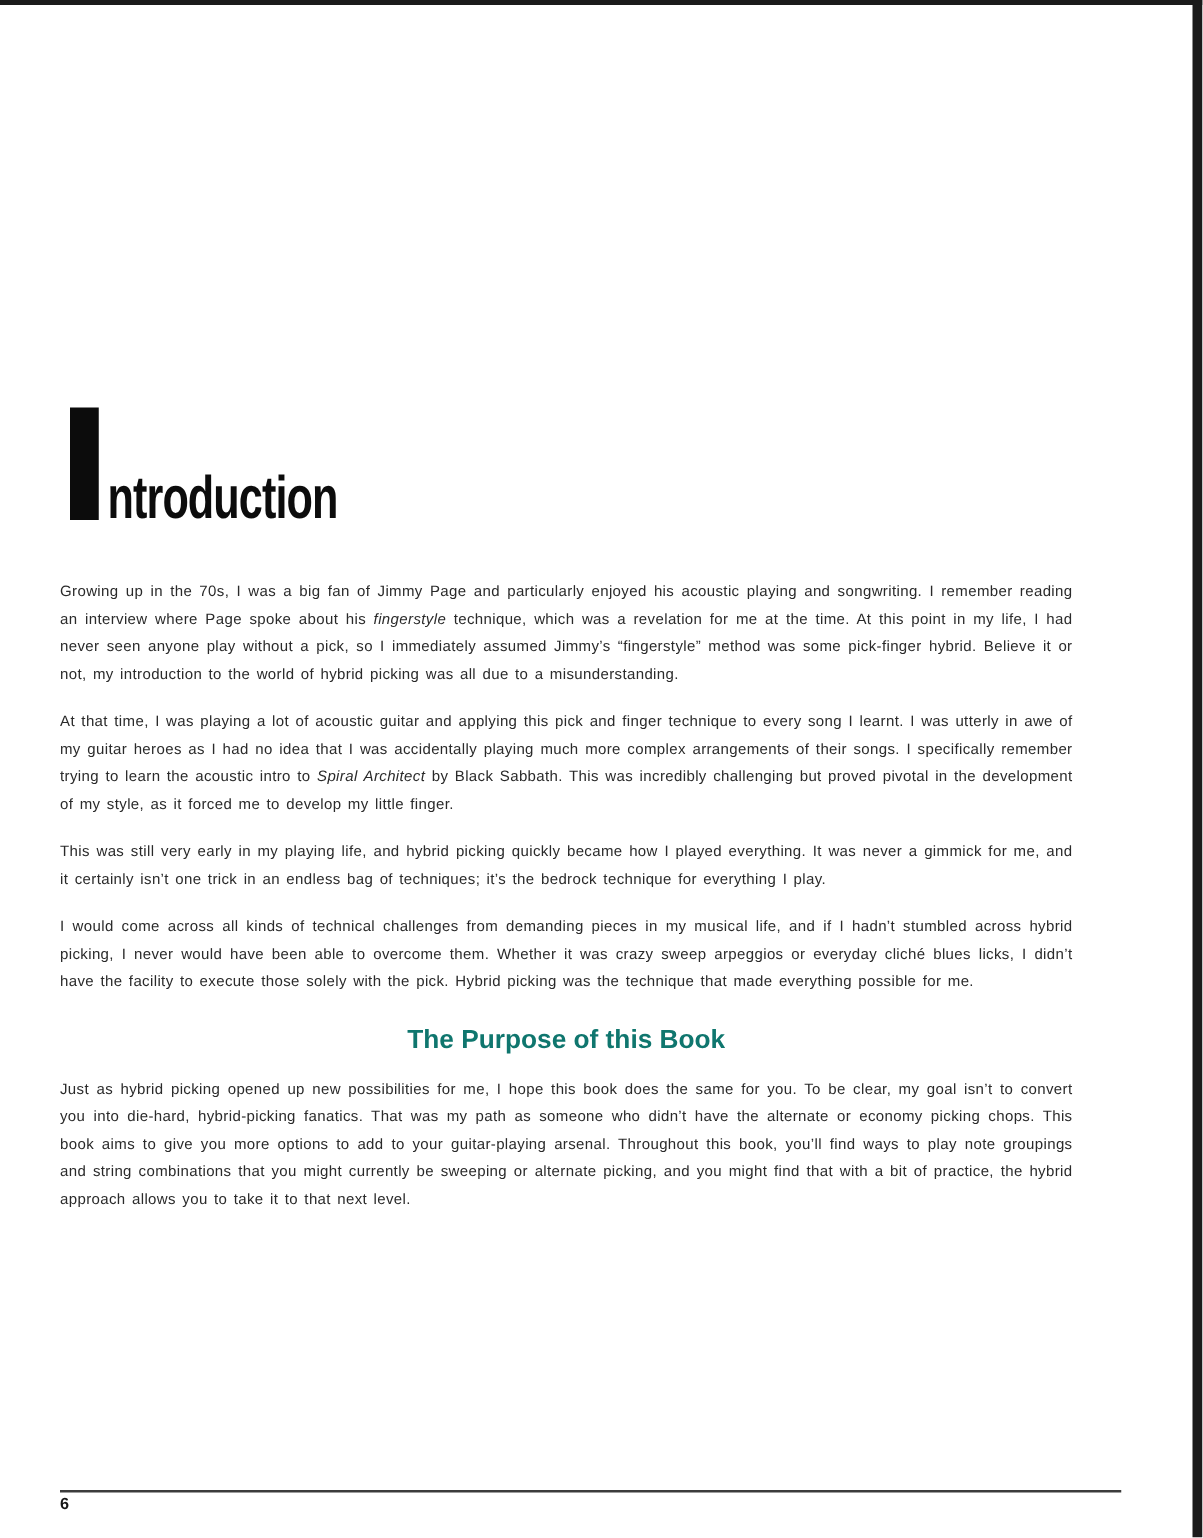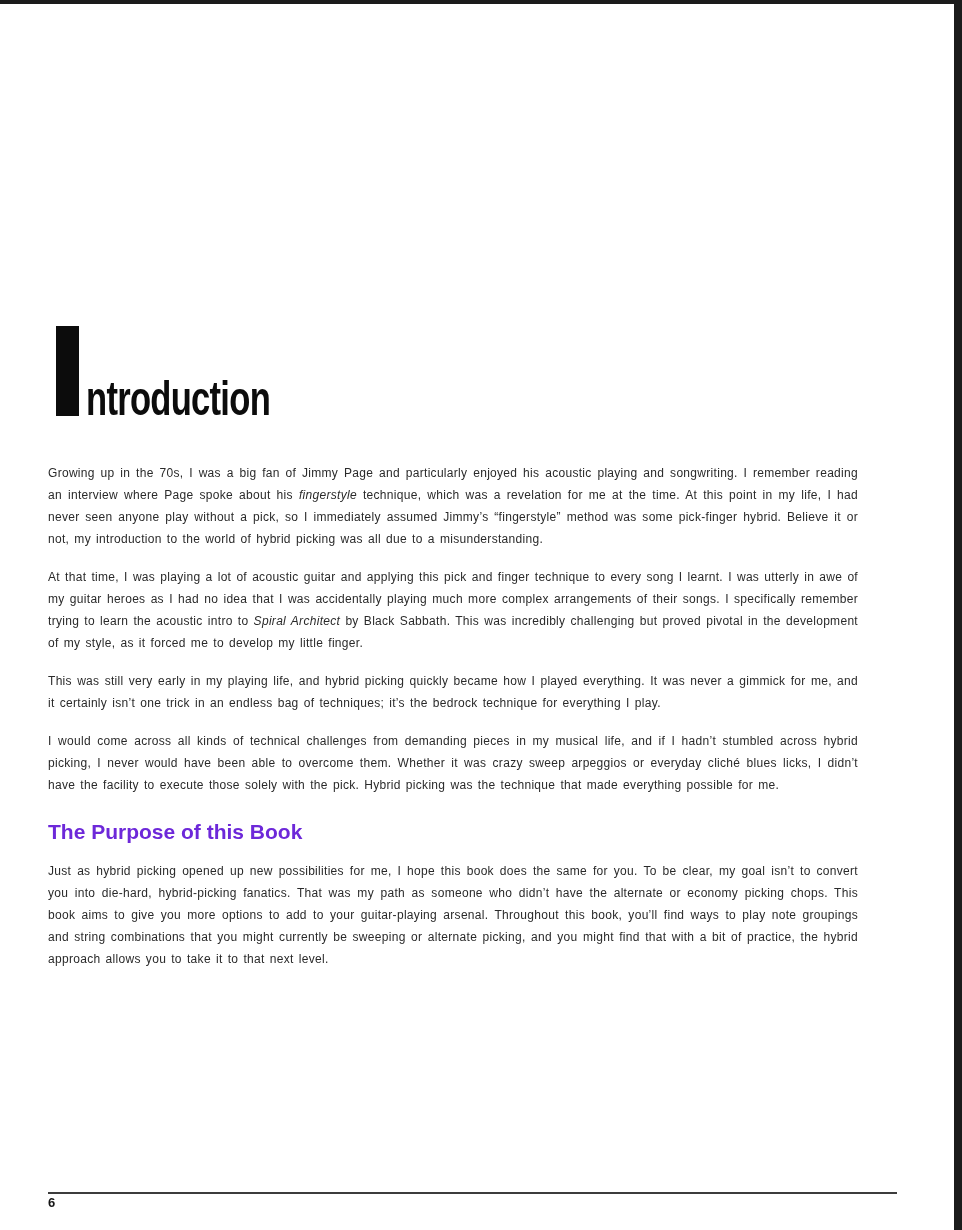--- a/index.html
+++ b/index.html
@@ -67,22 +67,23 @@
     text-align: justify;
     color: #2a2a2a;
   }
   .body-para em {
     font-style: italic;
   }
   .section-heading {
     margin: 24px 0 16px 0;
     font-size: 21px;
     font-weight: bold;
-    color: #6d28d9;
+    color: #0f766e;
     letter-spacing: 0;
+    text-align: center;
   }
   .footer-rule {
     position: absolute;
     left: 48px;
     top: 1188px;
     width: 849px;
     height: 2px;
     background: #3c3c3c;
   }
   .page-number {

